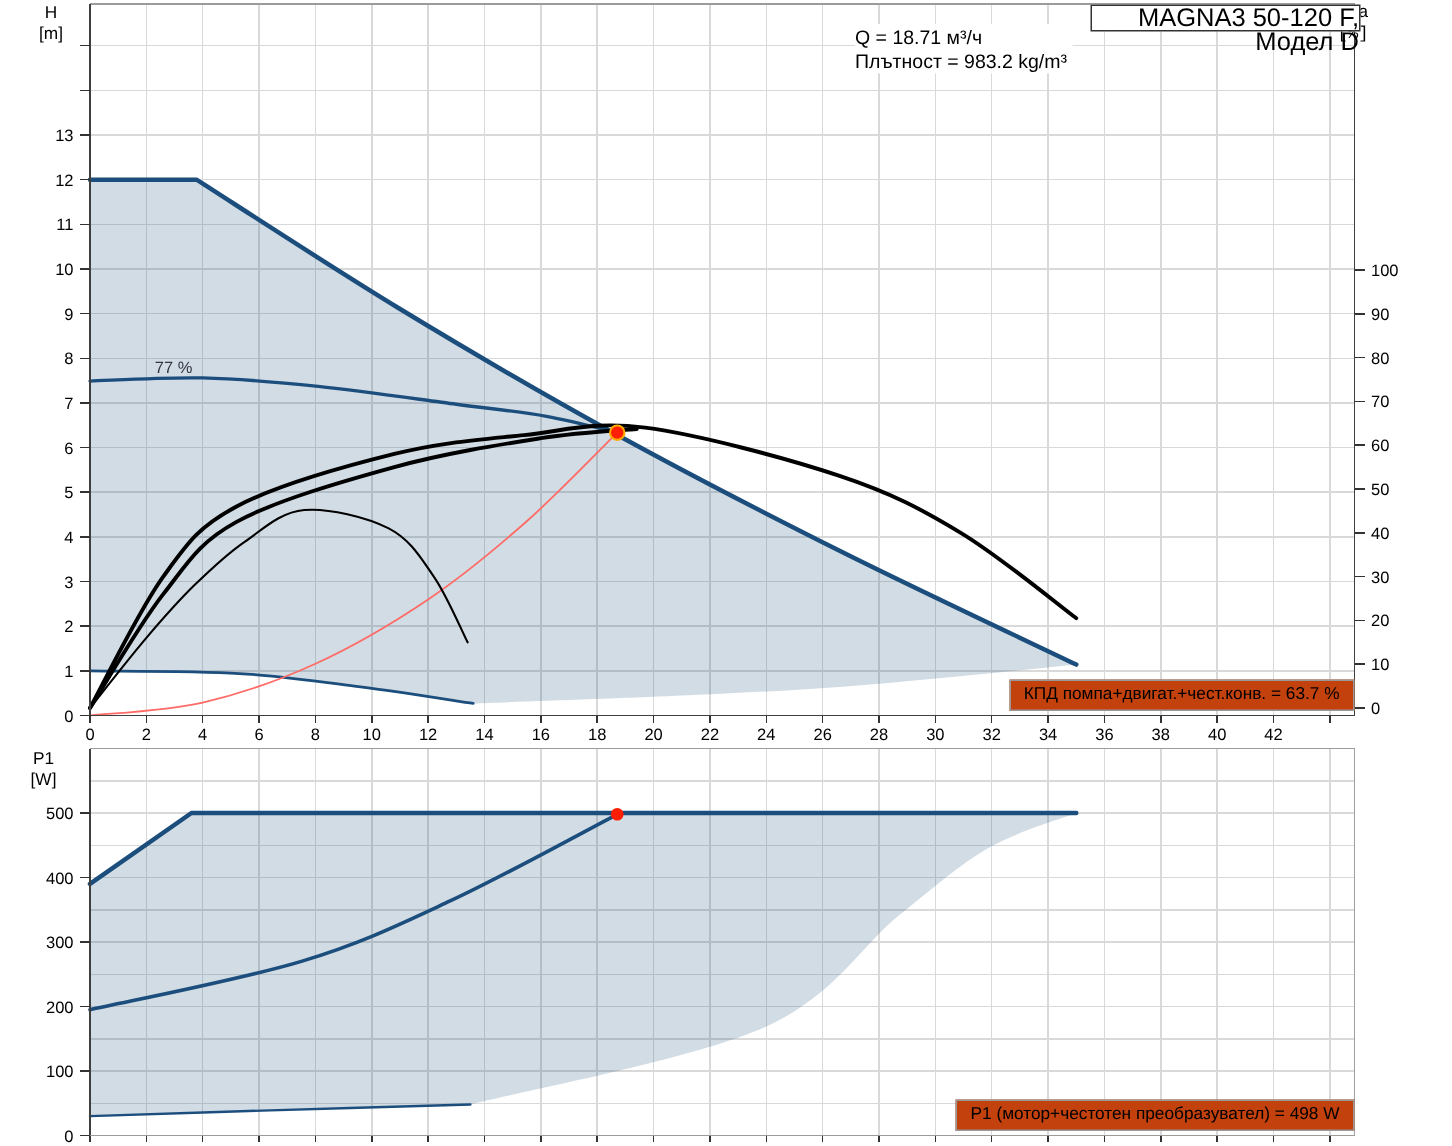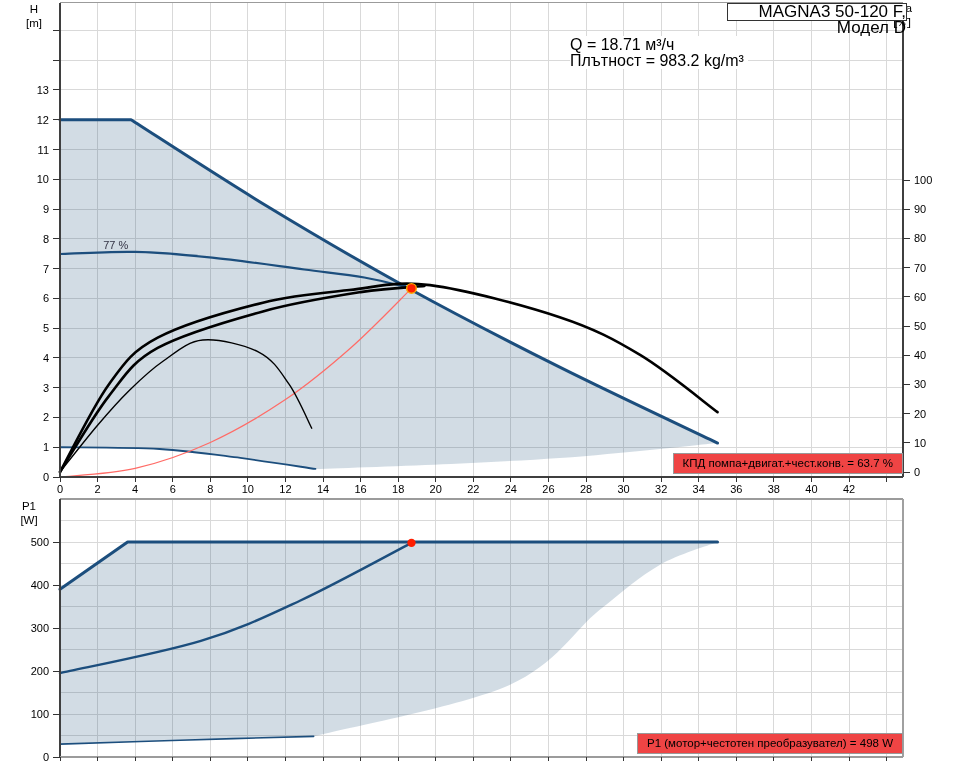--- a/index.html
+++ b/index.html
@@ -3,22 +3,22 @@
 <meta charset="utf-8">
 <style>
   html,body{margin:0;padding:0;background:#fff;}
   body{width:968px;height:764px;position:relative;overflow:hidden;
        font-family:"Liberation Sans","DejaVu Sans",sans-serif;color:#000;}
   svg{position:absolute;left:0;top:0;}
   .abs{position:absolute;}
   .axis-title{font-size:11.5px;line-height:14px;text-align:center;color:#000;}
   .title-box{left:727px;top:3px;width:178px;height:16px;line-height:16px;
              border:1px solid #333;background:#fff;text-align:right;font-size:17px;}
-  .duty-info{left:570px;top:36px;background:#fff;font-size:16px;line-height:15.5px;padding:1px 4px 1px 0;}
-  .note-box{height:19px;line-height:19px;border:1px solid #999;background:#ef4444;
+  .duty-info{left:570px;top:16px;background:#fff;font-size:13px;line-height:15.5px;padding:1px 4px 1px 0;}
+  .note-box{height:19px;line-height:19px;border:1px solid #999;background:#c2410c;
             padding:0 9px;font-size:11.5px;white-space:nowrap;}
   .eff-box{right:65px;top:453px;}
   .p1-box{right:65px;top:733px;}
   .flow-label{left:857px;top:460px;font-size:11px;}
 </style>
 </head>
 <body>
 
 <svg id="chart-svg" width="968" height="764" viewBox="0 0 968 764">
     <g>

